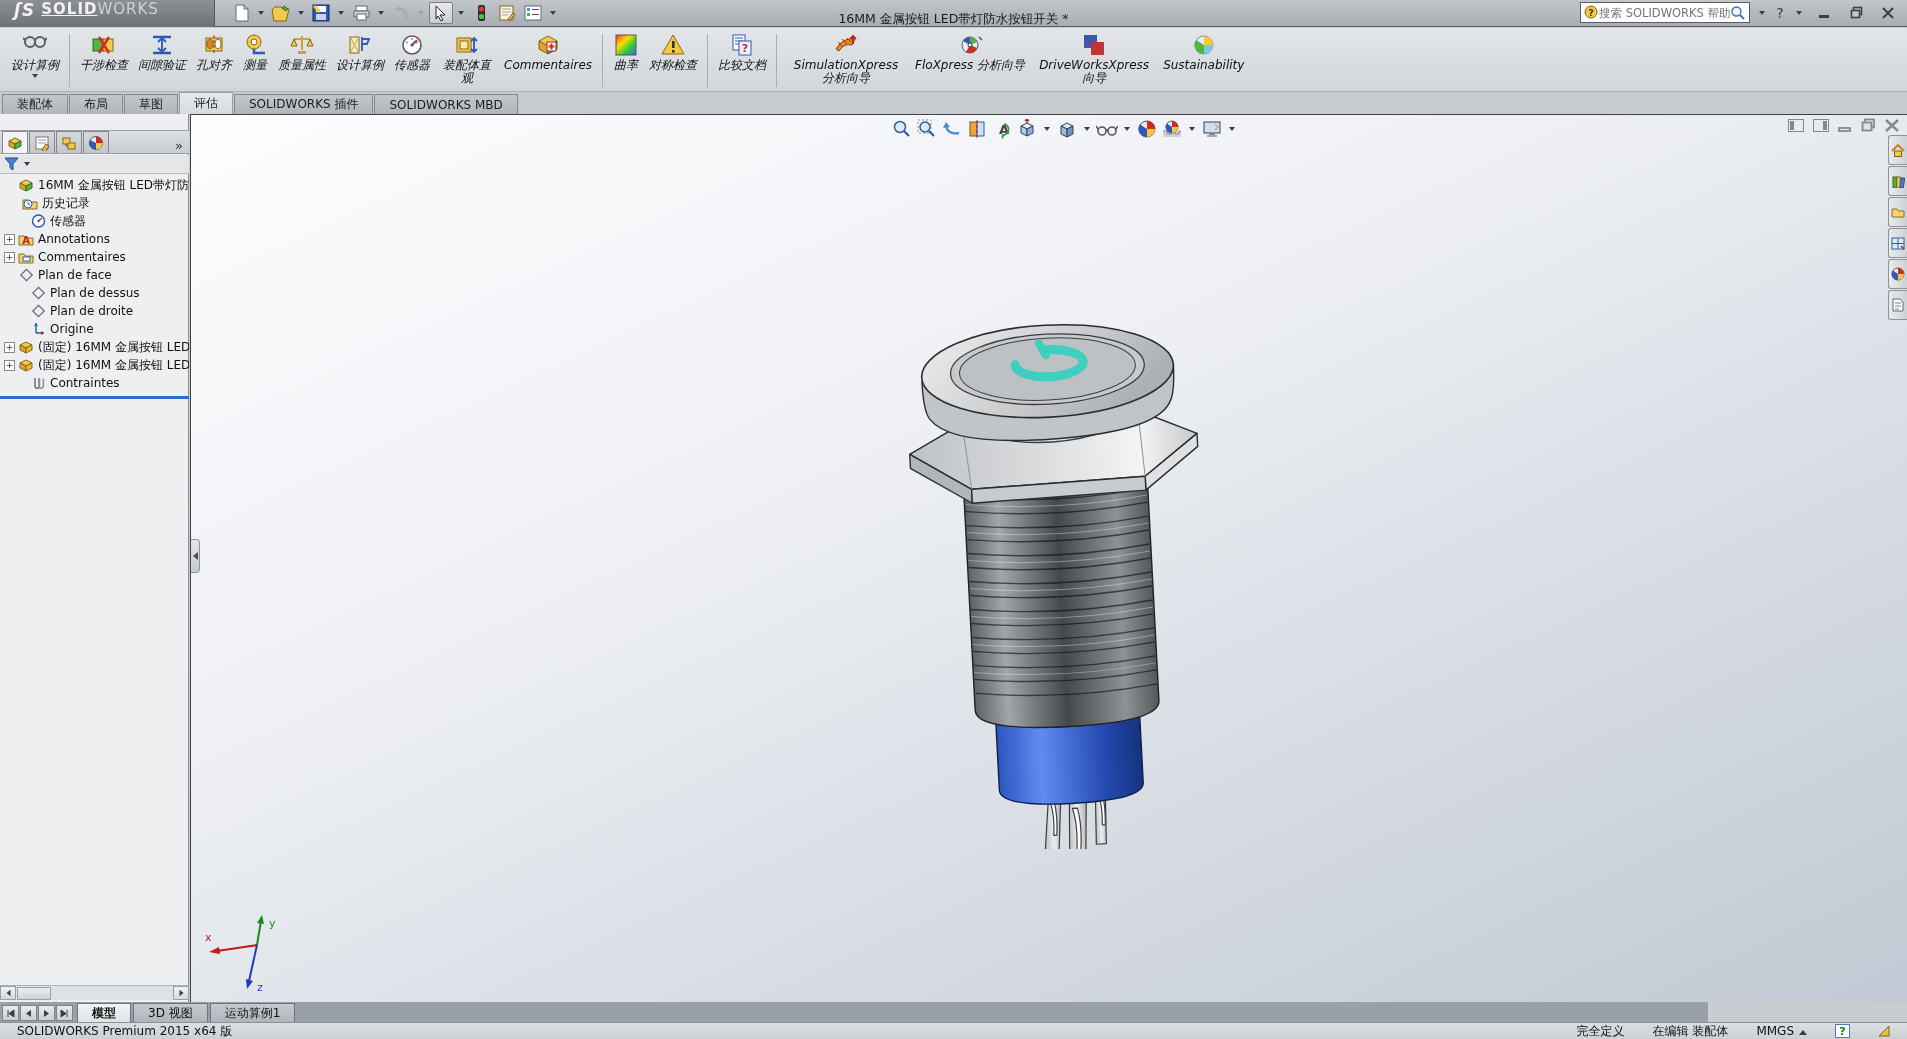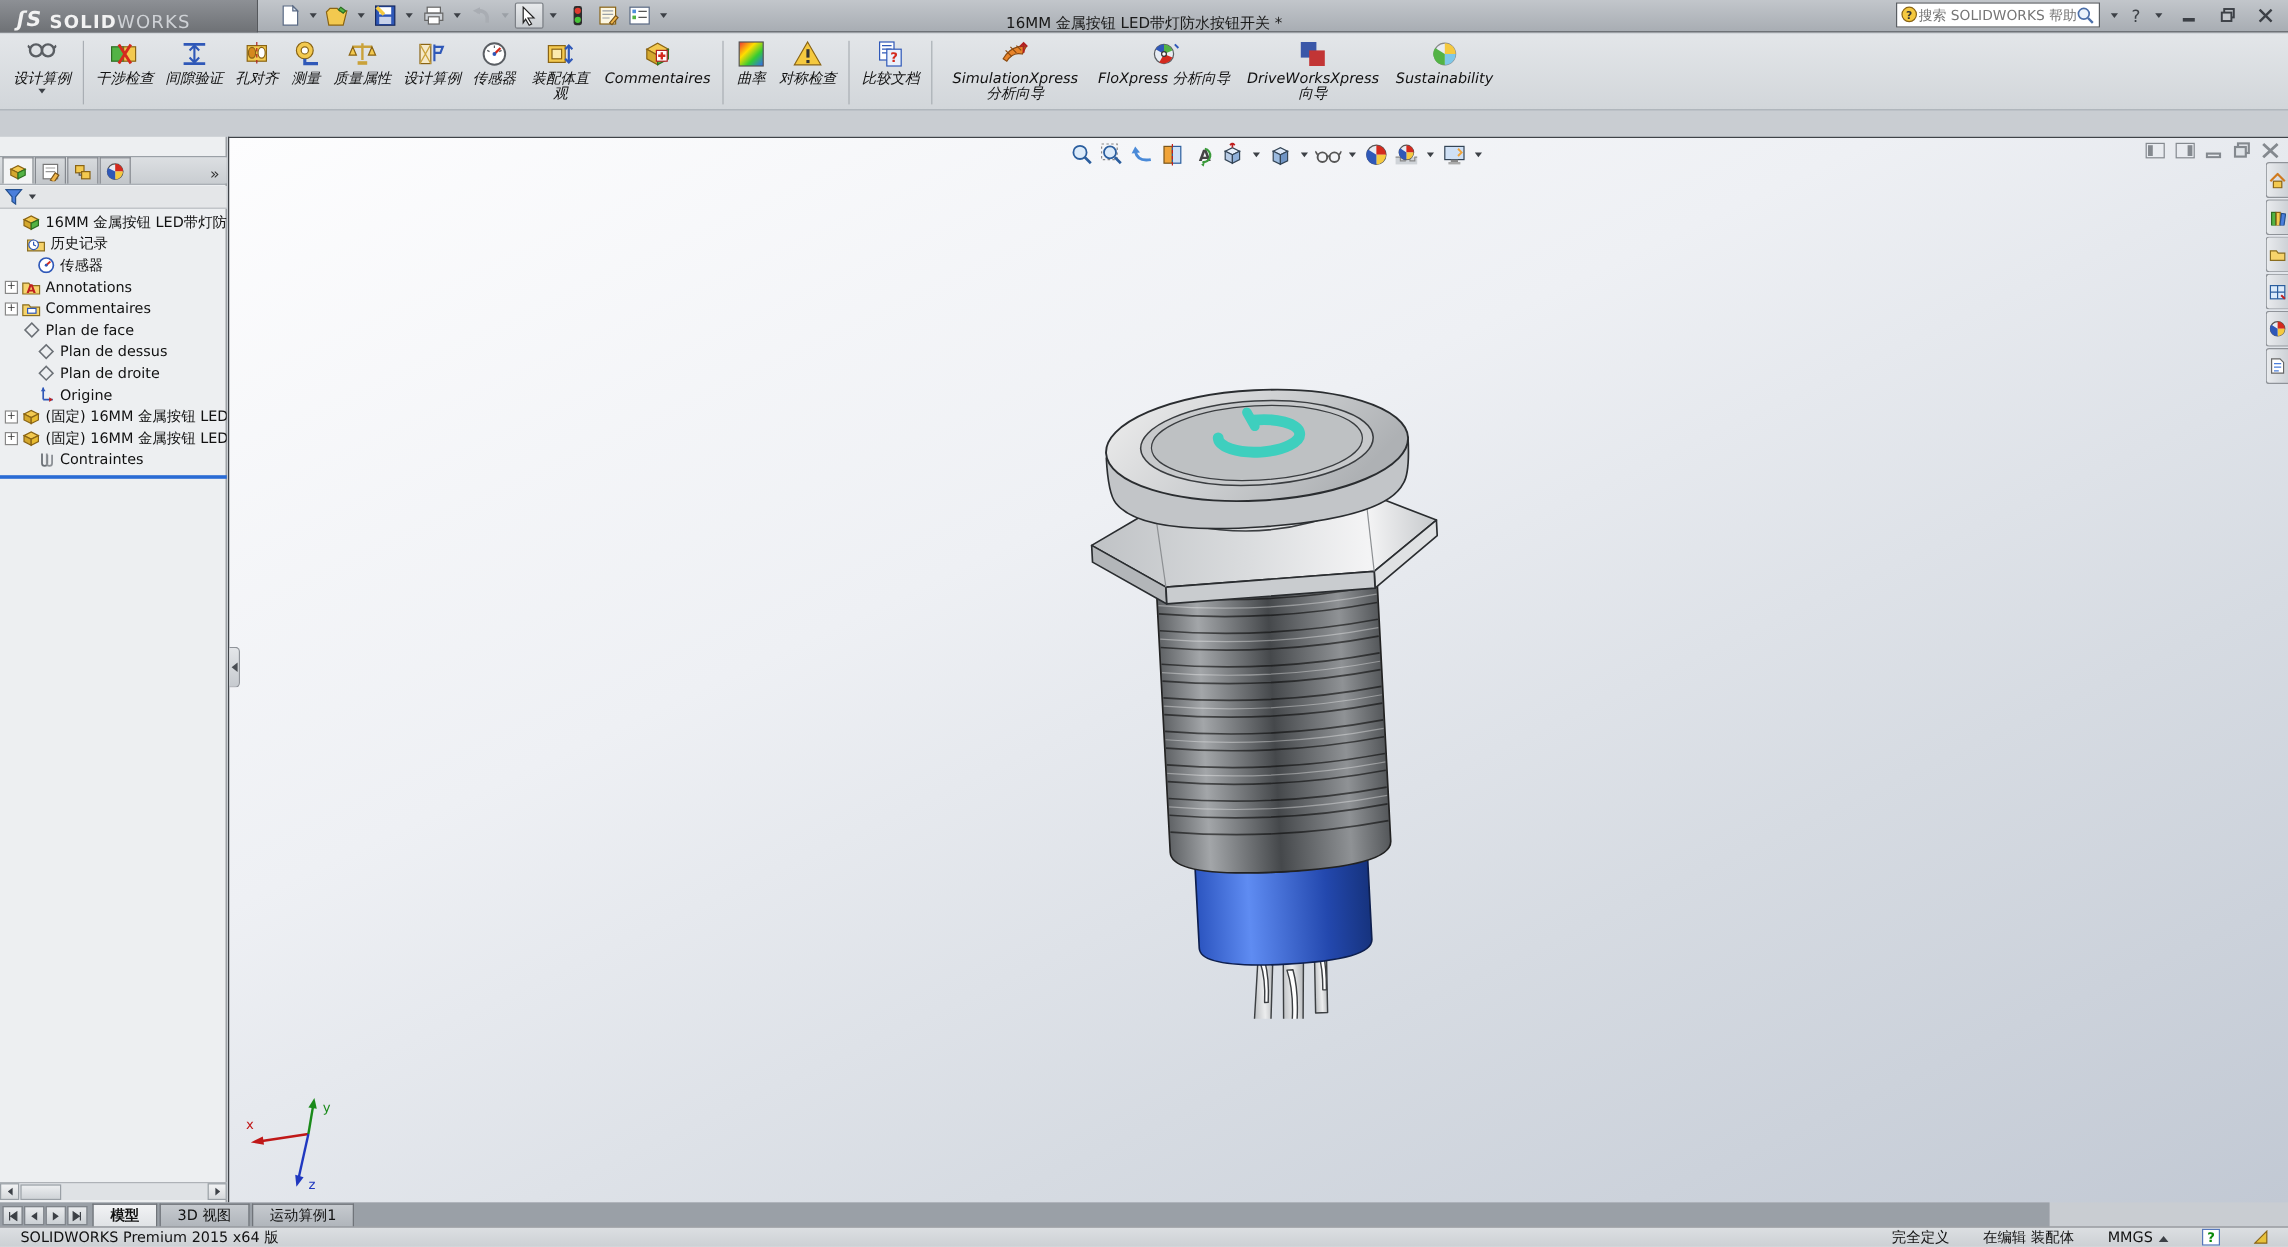--- a/index.html
+++ b/index.html
@@ -3,23 +3,23 @@
 <meta charset="utf-8">
 <style>
   * { margin:0; padding:0; box-sizing:border-box; }
   html,body { width:1907px; height:1039px; overflow:hidden; font-family:"DejaVu Sans","Liberation Sans",sans-serif; }
   #app { position:relative; width:1907px; height:1039px; background:#c9cdd2; font-size:12px; color:#111; }
 
   
   .titlebar { position:absolute; left:0; top:0; width:1907px; height:27px;
     background:linear-gradient(#c2c6cb,#a8adb3); border-bottom:1px solid #5a5e63; display:flex; align-items:center; }
   .sw-logo { width:215px; height:27px; background:linear-gradient(#8d9095,#6e7175); color:#f2f2f2;
-    display:flex; align-items:flex-end; padding-left:14px; font-size:15px; letter-spacing:1px;
+    display:flex; align-items:flex-start; padding-left:14px; font-size:15px; letter-spacing:1px;
     border-right:1px solid #55585c; }
-  .sw-logo b { font-weight:bold; } .sw-logo span.lt { color:#cfd2d6; font-weight:normal; }
+  .sw-logo b { font-weight:bold;text-decoration:underline; } .sw-logo span.lt { color:#cfd2d6; font-weight:normal; }
   .sw-logo .slash { font-style:italic; font-weight:bold; margin-right:6px; font-size:17px; }
   .qat { display:flex; align-items:center; gap:2px; margin-left:14px; }
   .qbtn { width:24px; height:22px; display:flex; align-items:center; justify-content:center; border-radius:2px; }
   .qbtn.boxed { border:1px solid #7c8086; background:linear-gradient(#e8eaec,#c8ccd0); }
   .dd { width:0; height:0; border-left:3.5px solid transparent; border-right:3.5px solid transparent; border-top:4px solid #3c4046; margin:0 3px; }
   .dd.dim { border-top-color:#9ba0a6; }
   .tb-title { position:absolute; left:0; right:0; top:0; height:38px; display:flex; align-items:center; justify-content:center;
     pointer-events:none; color:#1a1a1a; font-size:12.5px; }
   .tb-right { position:absolute; right:6px; top:2px; display:flex; align-items:center; gap:6px; }
   .searchbox { width:170px; height:21px; background:#fff; border:1px solid #5a5e63; display:flex; align-items:center; padding:0 3px; }
@@ -416,20 +416,40 @@
               <path d="M12,3 A9,9 0 0 1 21,12 L12,12z" fill="#f5c93f"></path>
               <path d="M21,12 A9,9 0 0 1 12,21 L12,12z" fill="#7ec7e8"></path>
               <path d="M12,21 A9,9 0 0 1 4,7 L12,12z" fill="#53b345"></path>
             </svg>
         </span>
         <span class="rlabel">Sustainability</span>
       </div>
     </div>
   </div>
 
+  <div class="tabrow">
+    <div class="ctab">
+        <span>装配体</span>
+      </div>
+    <div class="ctab">
+        <span>布局</span>
+      </div>
+    <div class="ctab">
+        <span>草图</span>
+      </div>
+    <div class="ctab active">
+        <span>评估</span>
+      </div>
+    <div class="ctab">
+        <span>SOLIDWORKS 插件</span>
+      </div>
+    <div class="ctab">
+        <span>SOLIDWORKS MBD</span>
+      </div>
+  </div>
 
   <div class="main">
 
     <div class="panel">
       <div class="panel-tabs">
         <div class="ptab active">
           <svg width="17" height="16">
               <path d="M2,6 l6,-3 6,3 -6,3z" fill="#f3c94f" stroke="#8a6414"></path>
               <path d="M2,6 v5 l6,3 v-5z" fill="#d4a82e" stroke="#8a6414"></path>
               <path d="M14,6 v5 l-6,3 v-5z" fill="#53b345" stroke="#2c6e22"></path>

